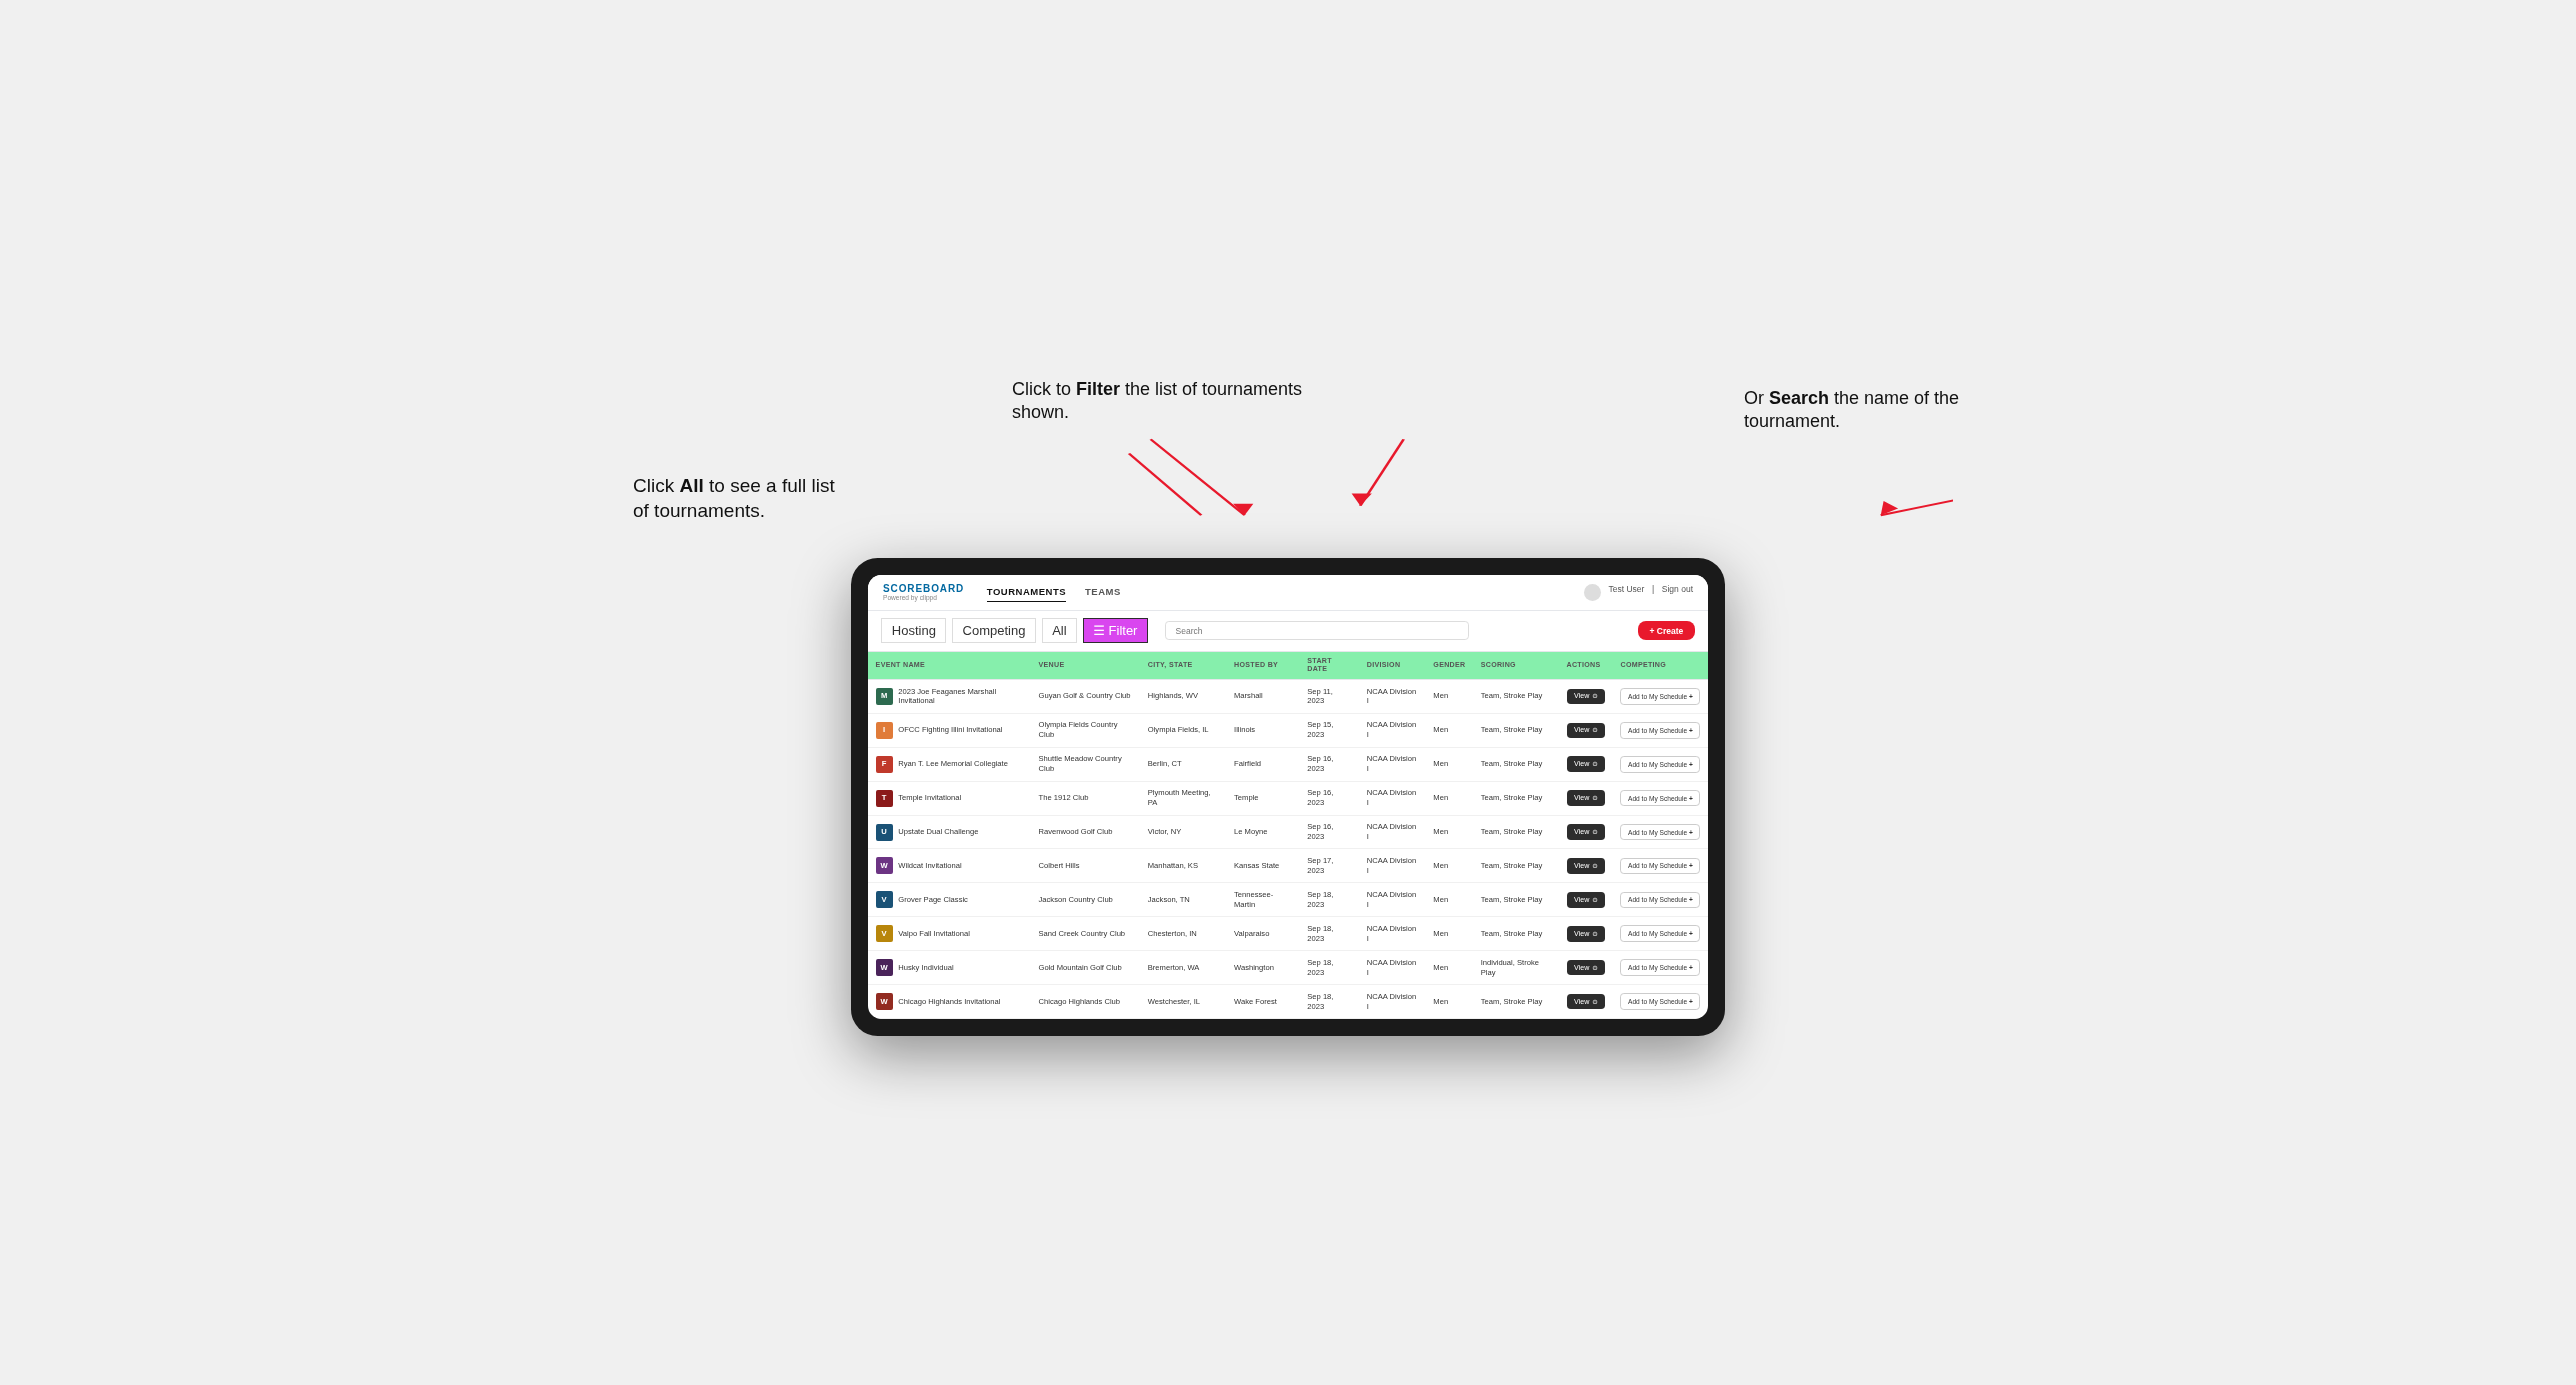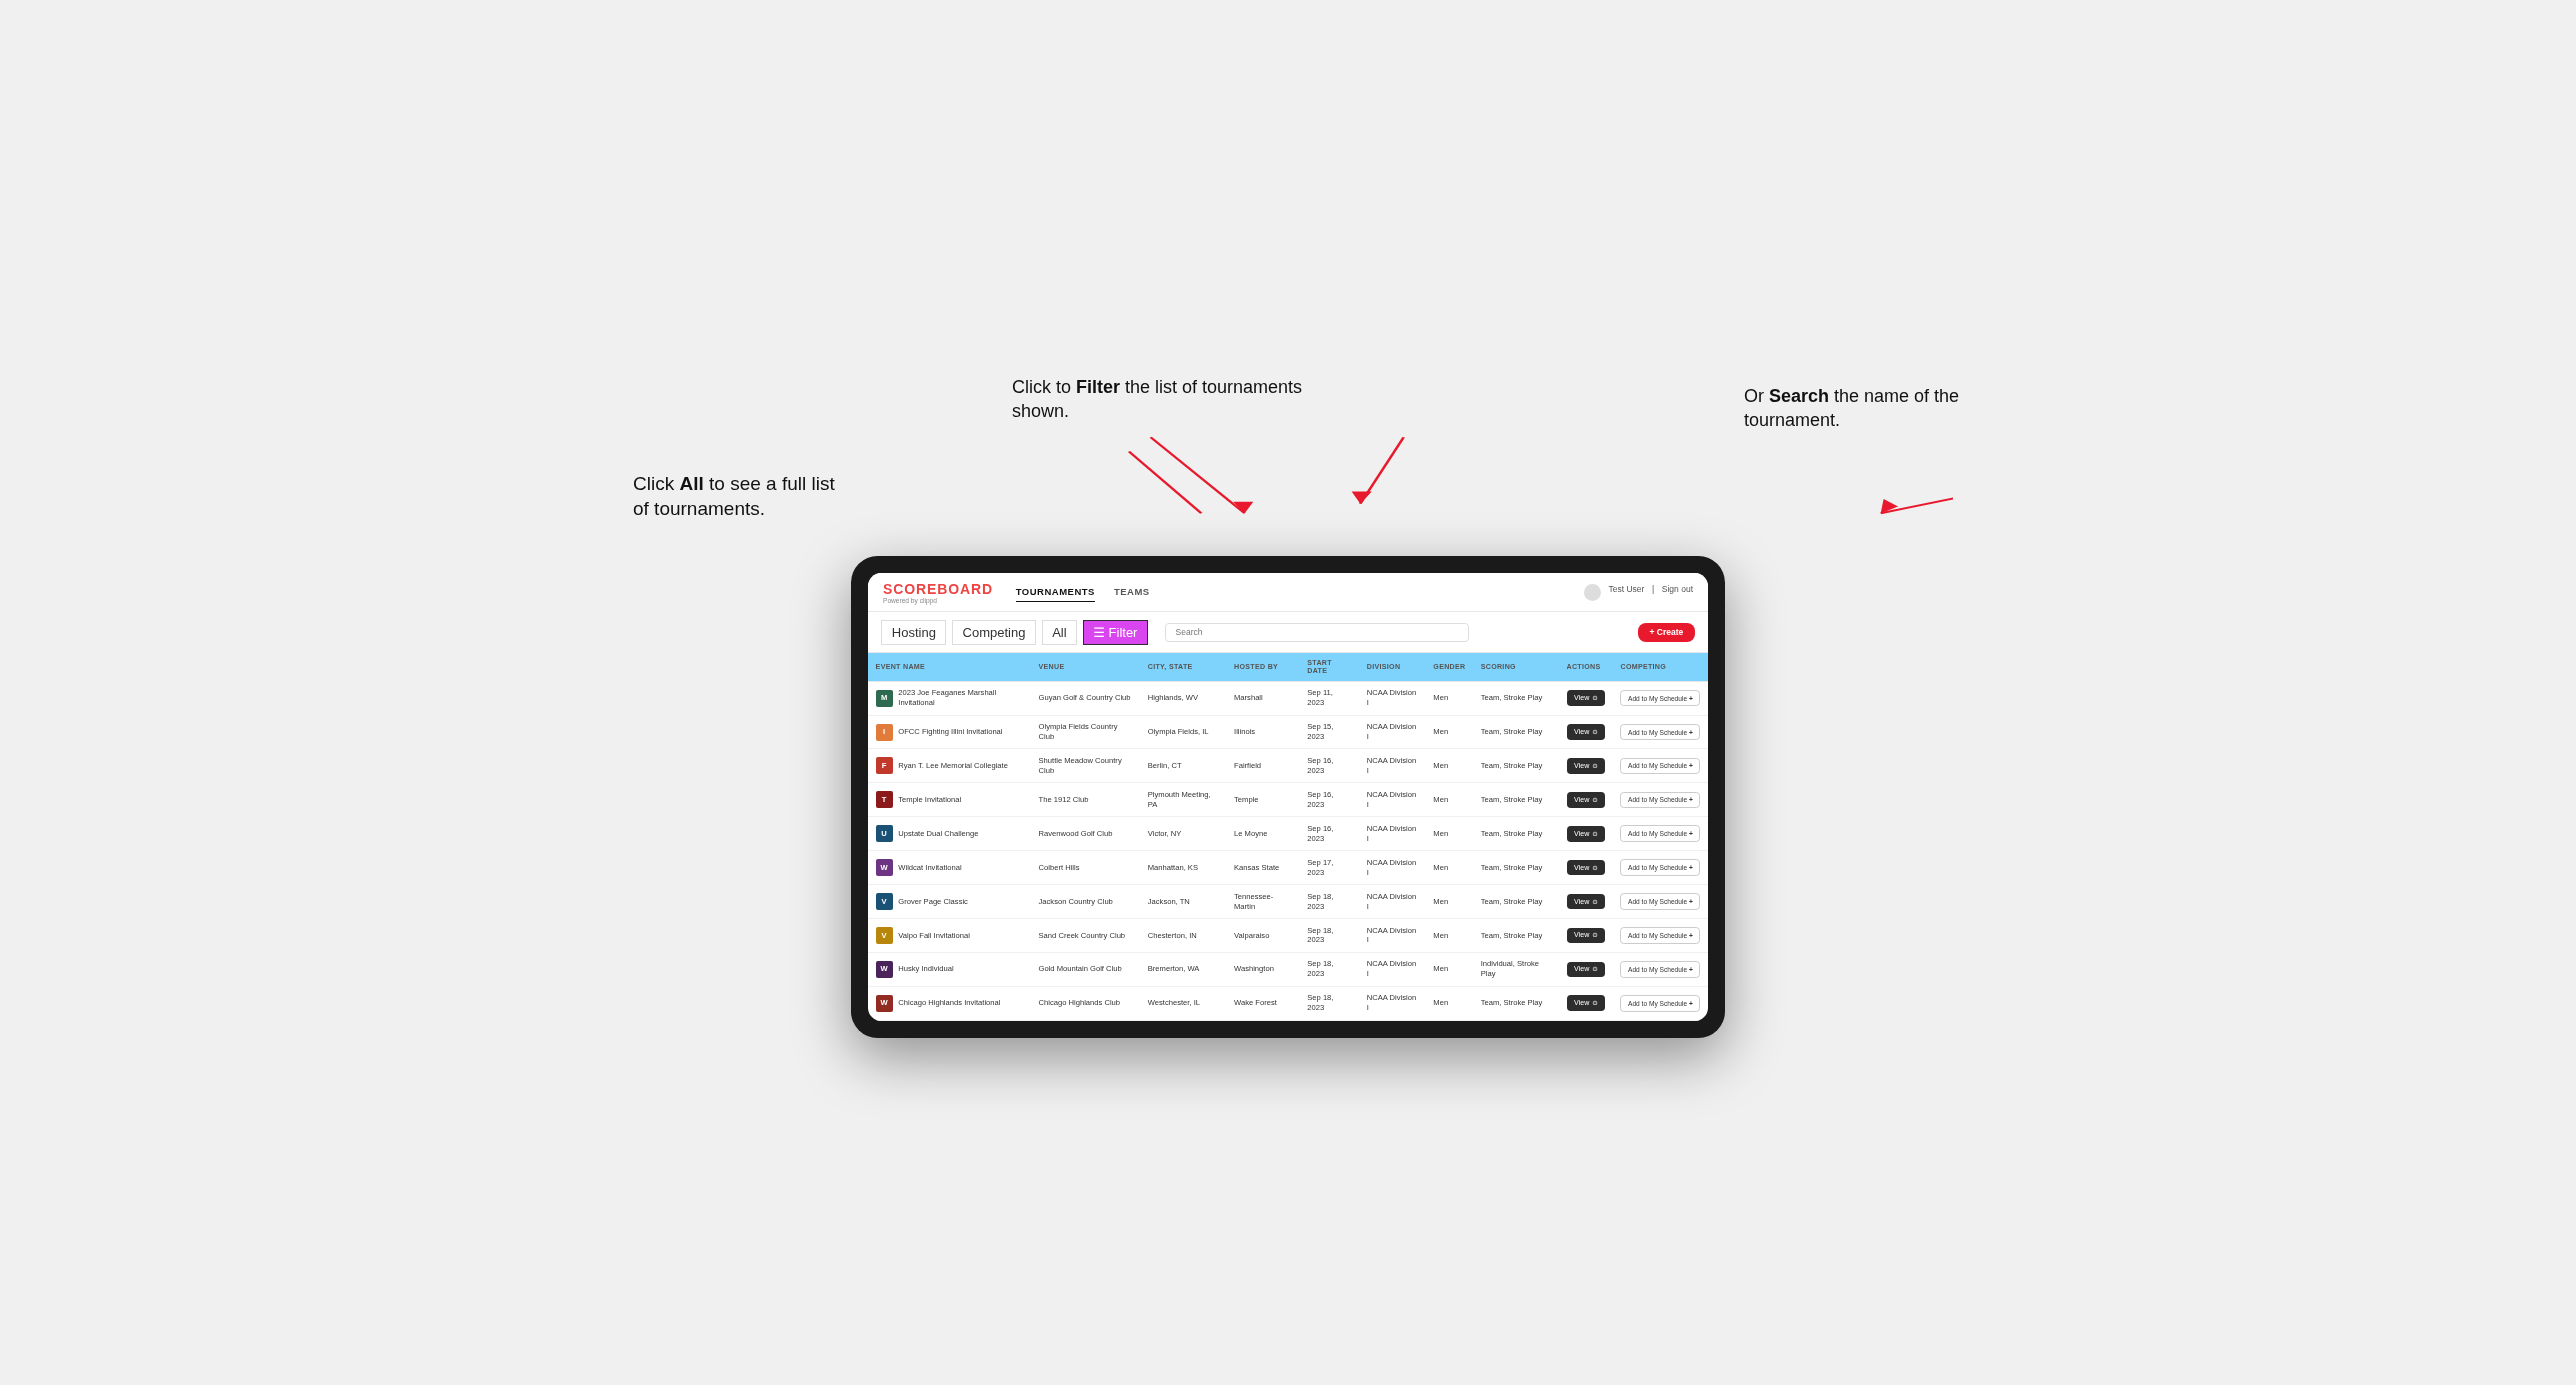--- a/index.html
+++ b/index.html
@@ -48,24 +48,24 @@
       background: #fff;
       gap: 15px;
     }
 
     .logo-area {
       display: flex;
       flex-direction: column;
       margin-right: 7.6px;
     }
     .logo-text {
-      font-size: 14px;
+      font-size: 10px;
       font-weight: 800;
       letter-spacing: 0.9px;
-      color: #ef4444;
+      color: #0369a1;
     }
     .logo-sub {
       font-size: 6.6px;
       color: #888;
     }
 
     .nav-tabs {
       display: flex;
       gap: 19px;
     }
@@ -147,21 +147,21 @@
       cursor: pointer;
     }
 
     
     .data-table {
       width: 100%;
       border-collapse: collapse;
       font-size: 7.6px;
     }
     .data-table thead tr {
-      background: #7dd3fc;
+      background: #86efac;
       border-bottom: 0.9px solid #e5e7eb;
     }
     .data-table thead th {
       padding: 5.7px 7.6px;
       text-align: left;
       font-size: 7.1px;
       font-weight: 700;
       color: #555;
       text-transform: uppercase;
       letter-spacing: 0.3px;

